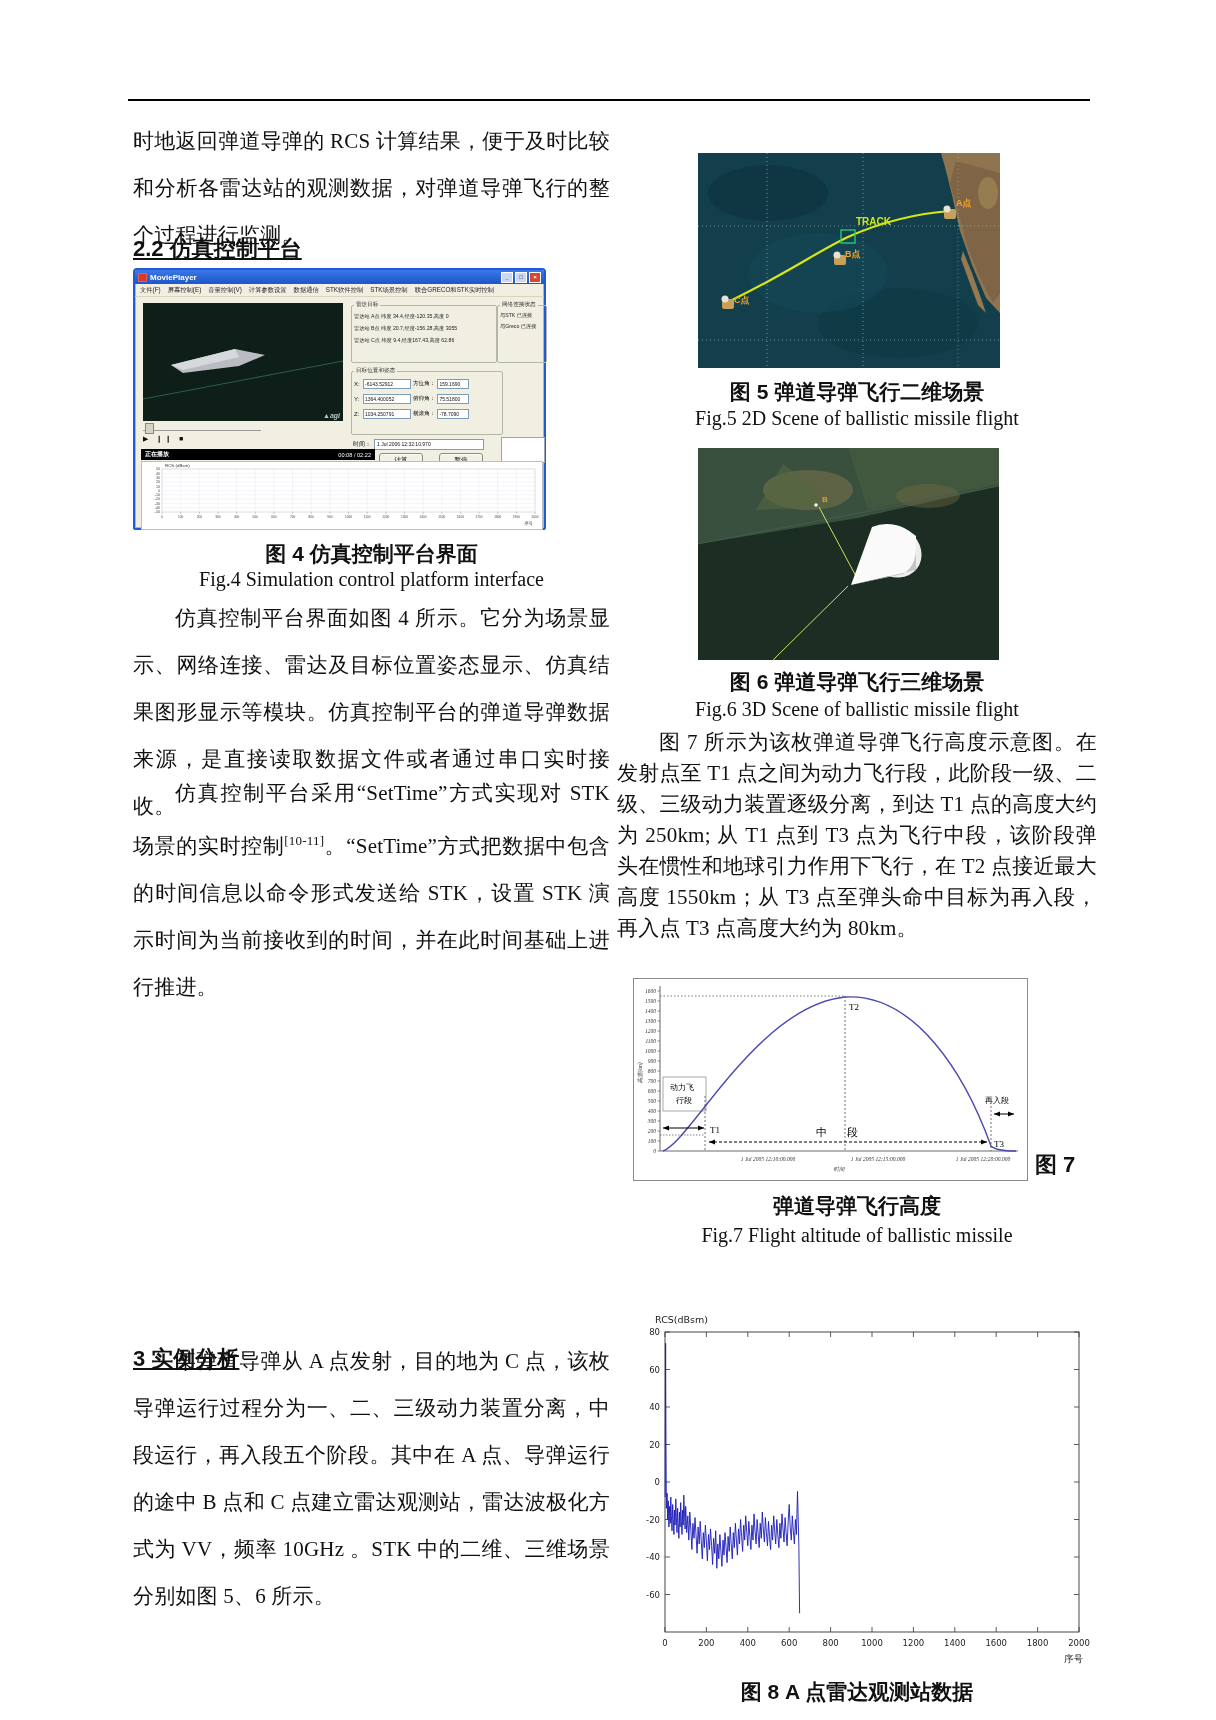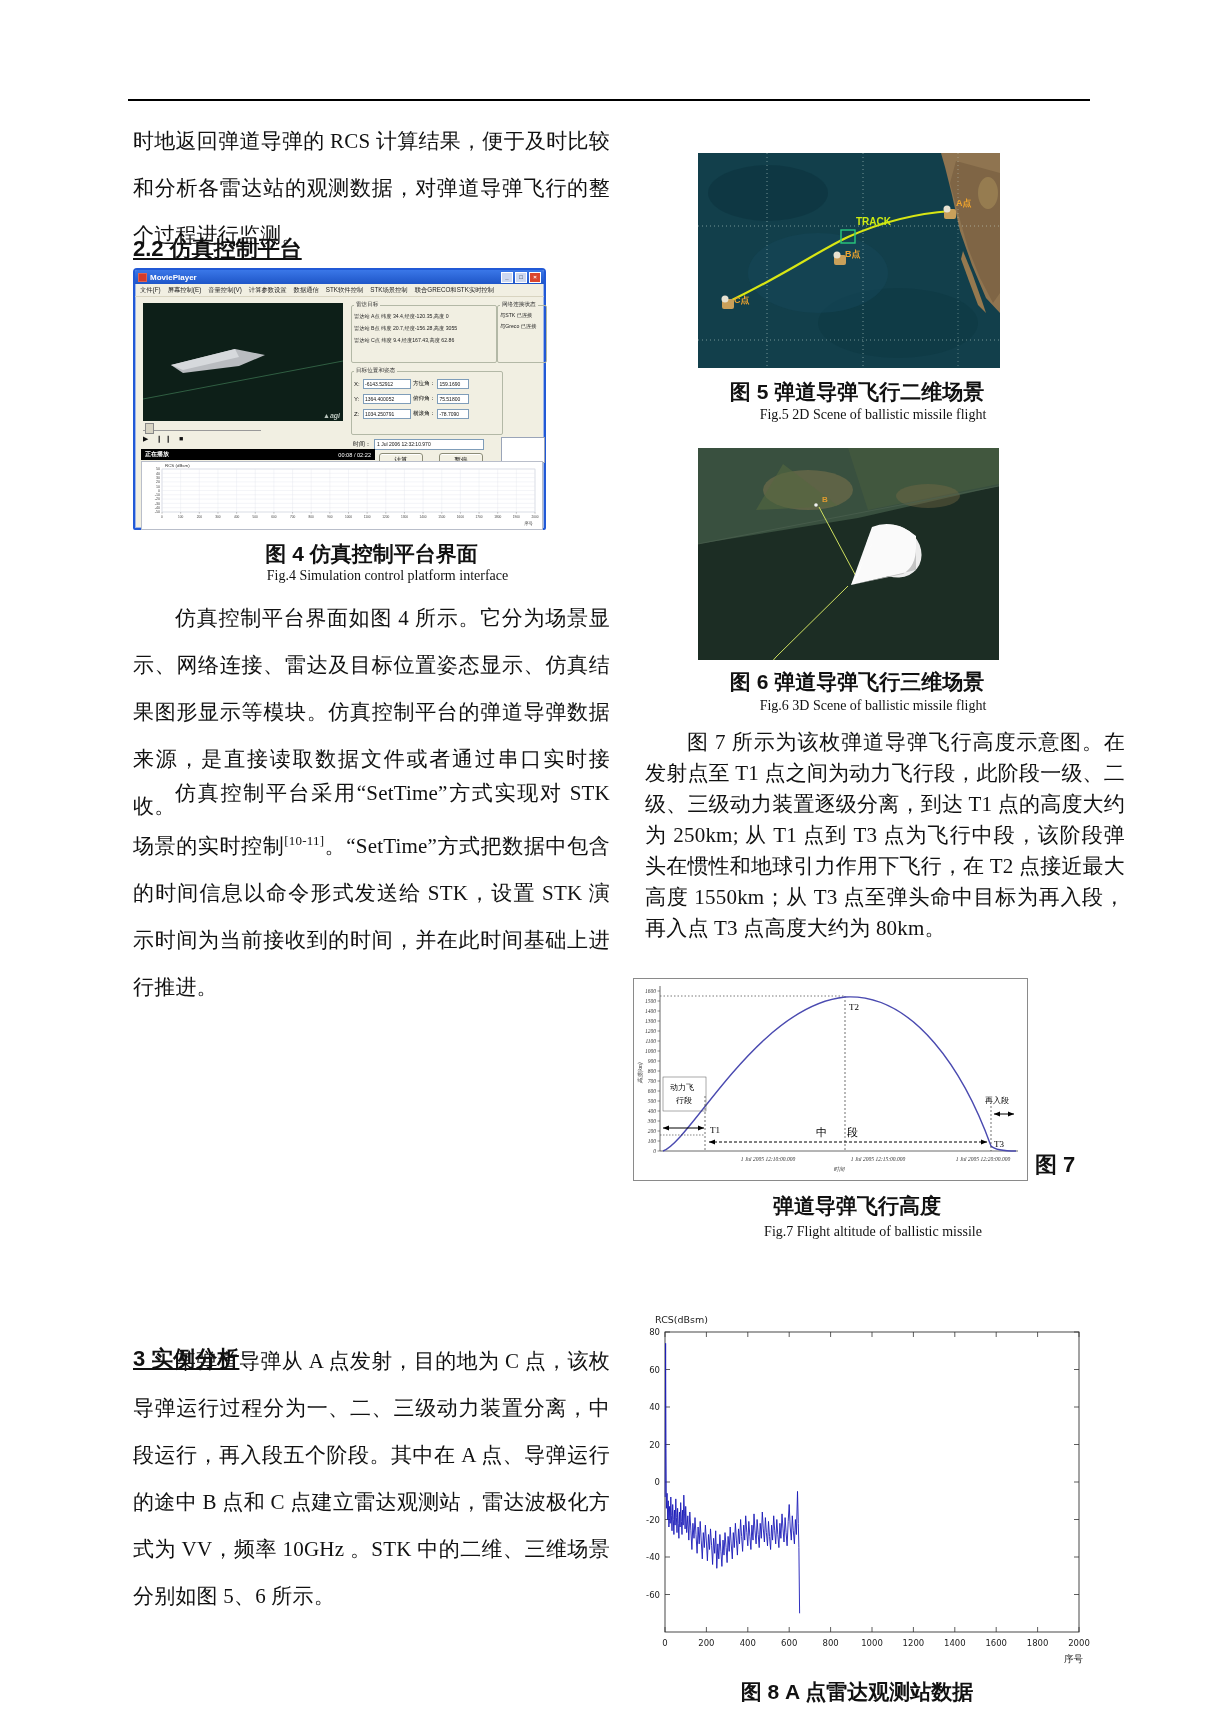--- a/index.html
+++ b/index.html
@@ -4,27 +4,27 @@
 <style>
   html,body{margin:0;padding:0;}
   body{width:1216px;height:1720px;position:relative;background:#fff;color:#111;
        font-family:"Liberation Serif","DejaVu Serif",serif;overflow:hidden;}
   .rule{position:absolute;left:128px;top:99px;width:962px;height:2px;background:#000;}
   .col{position:absolute;top:0;height:1720px;}
   #colL{left:133px;width:477px;}
   #colR{left:617px;width:480px;}
   .bt{position:absolute;left:0;width:100%;margin:0;font-size:21px;line-height:47px;
       text-align:justify;letter-spacing:.2px;}
-  .rt{line-height:31px;margin-left:28px;}
+  .rt{line-height:31px;}
   .ind{text-indent:2em;}
   .hd{position:absolute;left:0;margin:0;font-size:22px;font-weight:bold;
       font-family:"Liberation Sans",sans-serif;text-decoration:underline;}
   .capzh{position:absolute;left:0;width:100%;text-align:center;font-weight:bold;font-size:21px;
          font-family:"Liberation Sans",sans-serif;}
-  .capen{position:absolute;left:16px;width:100%;text-align:center;font-size:14px;}
+  .capen{position:absolute;left:0;width:100%;text-align:center;font-size:20px;}
   sup{font-size:13px;}
   
   .eqblock{position:absolute;left:0;width:100%;}
   .eq{width:100%;text-align:center;font-style:italic;font-size:22px;line-height:41px;margin:0;}
   .eqnum{position:absolute;right:28px;top:48px;font-style:normal;font-size:21px;}
   
   .fig4{position:absolute;left:0;width:413px;height:262px;}
   .win{position:absolute;inset:0;border:2px solid #2159d6;border-radius:4px 4px 2px 2px;
        background:#f1efe2;box-shadow:0 0 0 1px #9db5e8 inset;}
   .tbar{height:14px;background:linear-gradient(#3a77e8,#1f56c8);display:flex;align-items:center;

